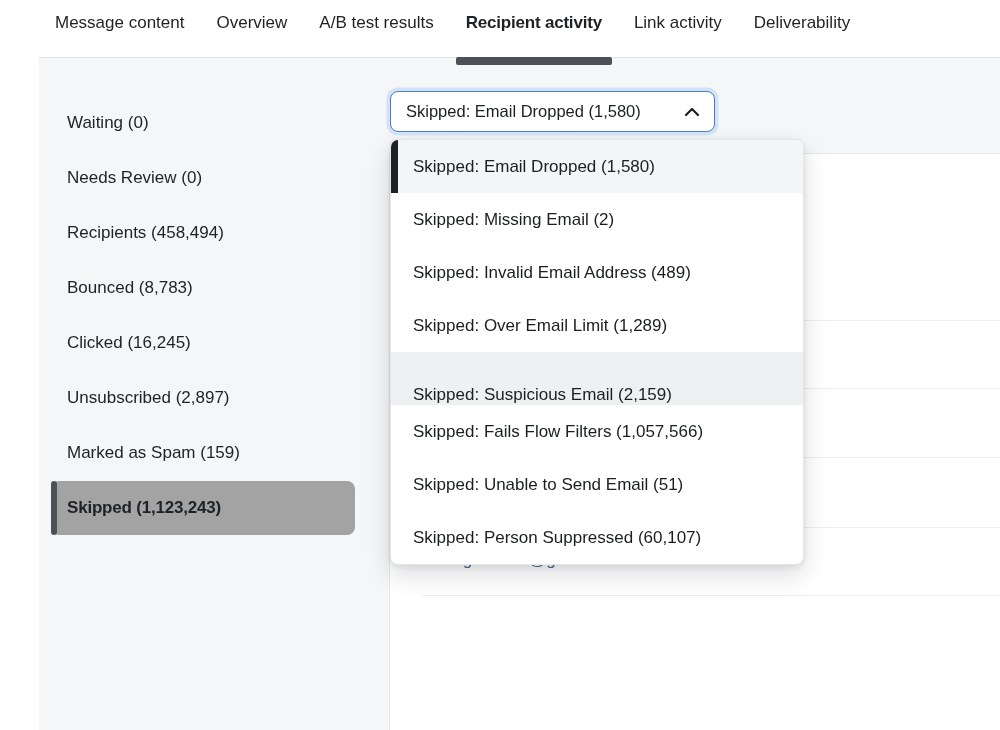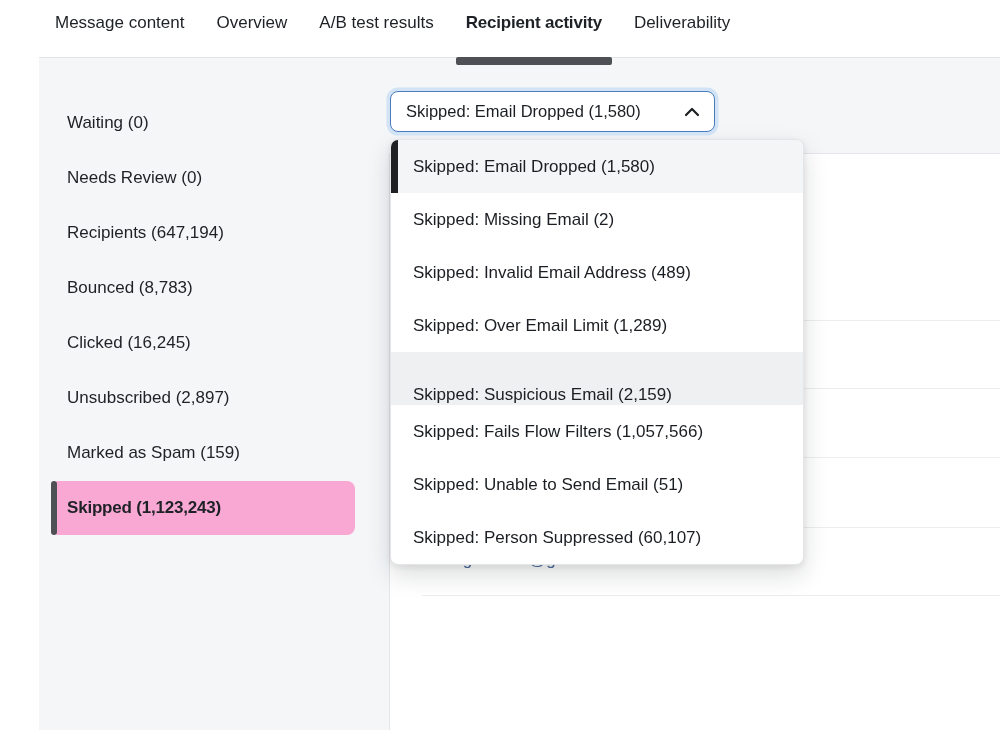--- a/index.html
+++ b/index.html
@@ -33,21 +33,21 @@
   #sidebar{
     position:absolute;left:0;top:58px;width:349px;height:672px;
     padding-top:38px;box-sizing:border-box;
     display:flex;flex-direction:column;gap:1px;z-index:1;
   }
   .side-item{
     position:relative;margin-left:12px;width:304px;height:54px;flex:0 0 54px;
     display:flex;align-items:center;padding-left:16px;box-sizing:border-box;
     font-size:17px;color:#1e2125;border-radius:8px;cursor:pointer;
   }
-  .side-item.selected{background:#f9a8d4;font-weight:700;letter-spacing:-0.2px;}
+  .side-item.selected{background:#a3a3a3;font-weight:700;letter-spacing:-0.2px;}
   .side-item.selected::before{
     content:"";position:absolute;left:0;top:0;bottom:0;width:6px;
     background:#4d5156;border-radius:3px;
   }
   
   #table-card{
     position:absolute;left:350px;top:153px;width:650px;height:577px;
     background:#ffffff;border-top:1px solid #e4e6e9;border-left:1px solid #e4e6e9;
     box-sizing:border-box;z-index:0;
   }
@@ -90,32 +90,33 @@
 
 <div id="stage">
 
   <div id="content-bg"></div>
 
   <nav id="topnav">
       <div class="tab"><span>Message content</span></div>
       <div class="tab"><span>Overview</span></div>
       <div class="tab"><span>A/B test results</span></div>
       <div class="tab active"><span>Recipient activity</span></div>
+      <div class="tab"><span>Link activity</span></div>
       <div class="tab"><span>Deliverability</span></div>
     </nav>
 
   <aside id="sidebar">
       <div class="side-item">
         <span>Waiting (0)</span>
       </div>
       <div class="side-item">
         <span>Needs Review (0)</span>
       </div>
       <div class="side-item">
-        <span>Recipients (647,194)</span>
+        <span>Recipients (458,494)</span>
       </div>
       <div class="side-item">
         <span>Bounced (8,783)</span>
       </div>
       <div class="side-item">
         <span>Clicked (16,245)</span>
       </div>
       <div class="side-item">
         <span>Unsubscribed (2,897)</span>
       </div>

